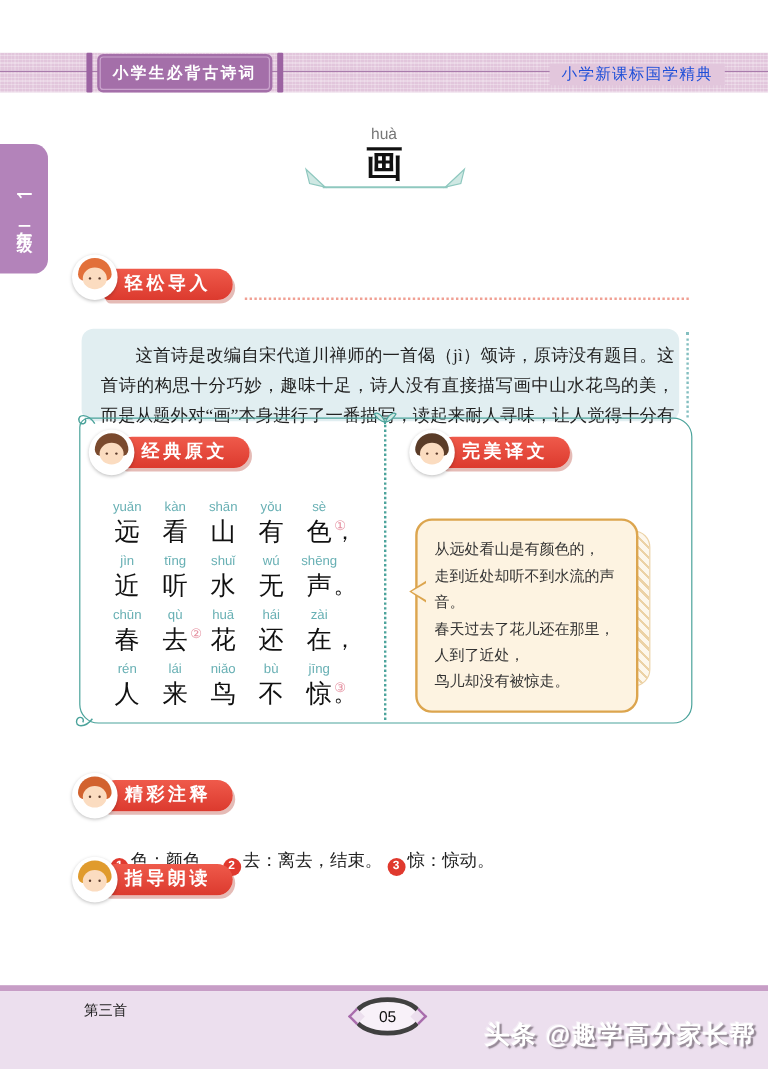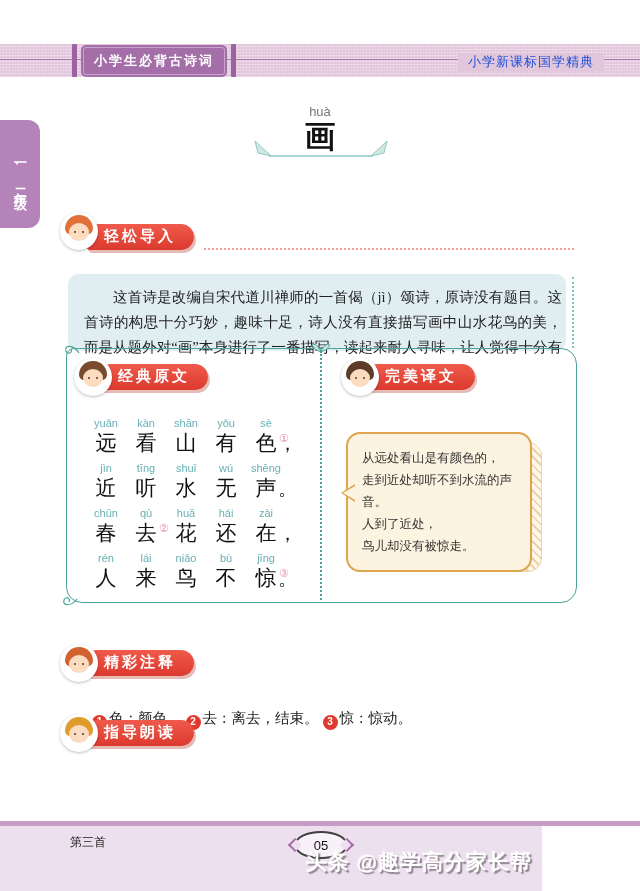--- a/index.html
+++ b/index.html
@@ -82,23 +82,23 @@
               font-size:14.5px;color:#222;line-height:20px;}
   .note-num{display:inline-flex;width:15px;height:15px;border-radius:50%;background:#e0392e;color:#fff;font-size:10px;
             align-items:center;justify-content:center;margin-right:2px;vertical-align:-2px;
             font-family:"Liberation Sans",sans-serif;font-weight:bold;}
   .note-item{margin-right:4px;}
   .reading-text{position:absolute;top:759px;left:92px;width:486px;font-family:"Liberation Serif",serif;
                 font-size:14.5px;color:#222;line-height:20px;}
 
   
   .footer-bar{position:absolute;top:821px;left:0;width:640px;height:5px;background:#c79dc6;}
-  .footer{position:absolute;top:826px;left:0;width:542px;height:65px;background:#ecdfee;}
+  .footer{position:absolute;top:826px;left:0;width:640px;height:65px;background:#ecdfee;}
   .footer-label{position:absolute;top:8px;left:70px;font-size:12px;color:#222;font-family:"Liberation Serif",serif;}
-  .page-badge{position:absolute;top:5px;left:294px;width:50px;height:24px;border:2px solid #404040;border-radius:50%;
+  .page-badge{position:absolute;top:5px;left:294px;width:50px;height:24px;border:4px solid #404040;border-radius:50%;
               background:#f8f1f9;display:flex;align-items:center;justify-content:center;font-size:13px;color:#111;}
   .page-badge::before{content:"";position:absolute;left:-6px;top:50%;width:8px;height:8px;background:#ecdfee;
               border-left:2px solid #a86cac;border-bottom:2px solid #a86cac;transform:translateY(-50%) rotate(45deg);}
   .page-badge::after{content:"";position:absolute;right:-6px;top:50%;width:8px;height:8px;background:#ecdfee;
               border-right:2px solid #a86cac;border-top:2px solid #a86cac;transform:translateY(-50%) rotate(45deg);}
   .watermark{position:absolute;top:22px;right:10px;font-size:21px;font-weight:bold;color:#fff;letter-spacing:1px;
              text-shadow:2px 2px 1px rgba(95,85,95,.65), -1px -1px 0 rgba(255,255,255,.4);}
 </style>
 </head>
 <body>
@@ -265,20 +265,21 @@
     </div>
     <div class="ribbon">完美译文</div>
   </div>
 
   <div class="bubble-shadow"></div>
   <div class="bubble">
     <div class="tail"></div>
     <div>
         <div>从远处看山是有颜色的，</div>
         <div>走到近处却听不到水流的声音。</div>
+        <div>春天过去了花儿还在那里，</div>
         <div>人到了近处，</div>
         <div>鸟儿却没有被惊走。</div>
       </div>
   </div>
 
   <div class="sec-head" style="top:644px;left:60px;">
     <div class="avatar">
       <div class="hair hair-notes"></div>
         <div class="face"></div>
     </div>

